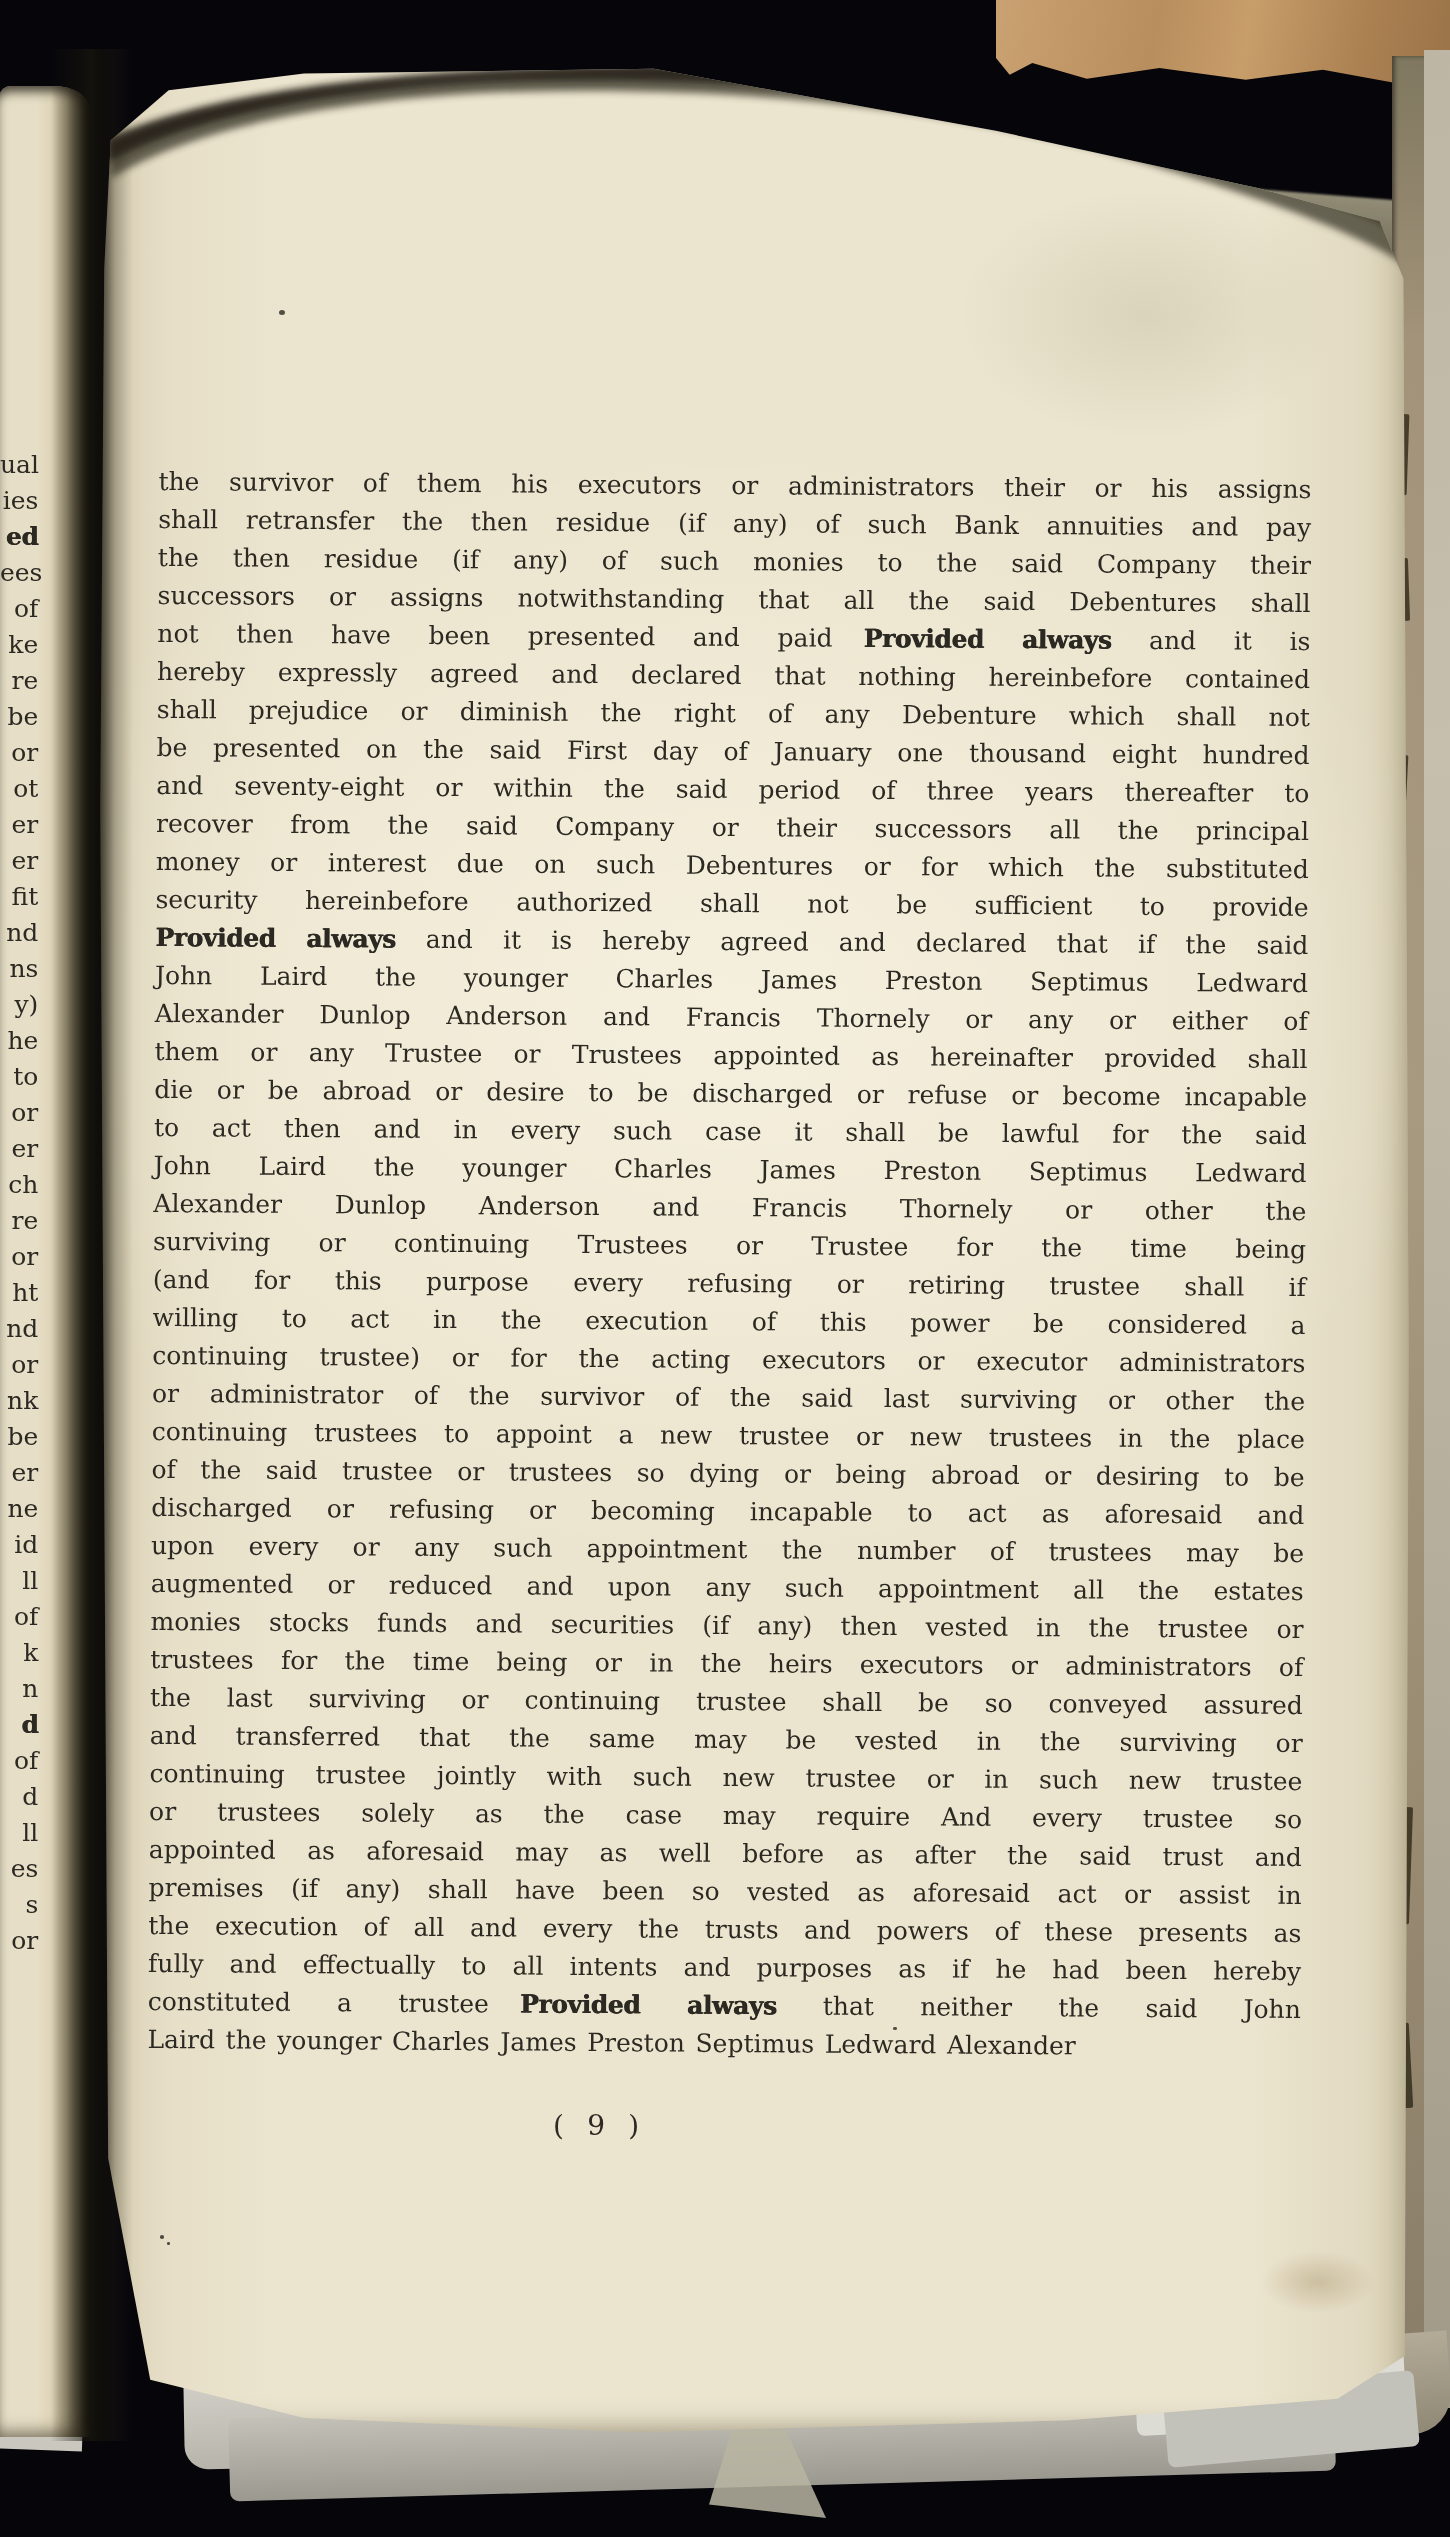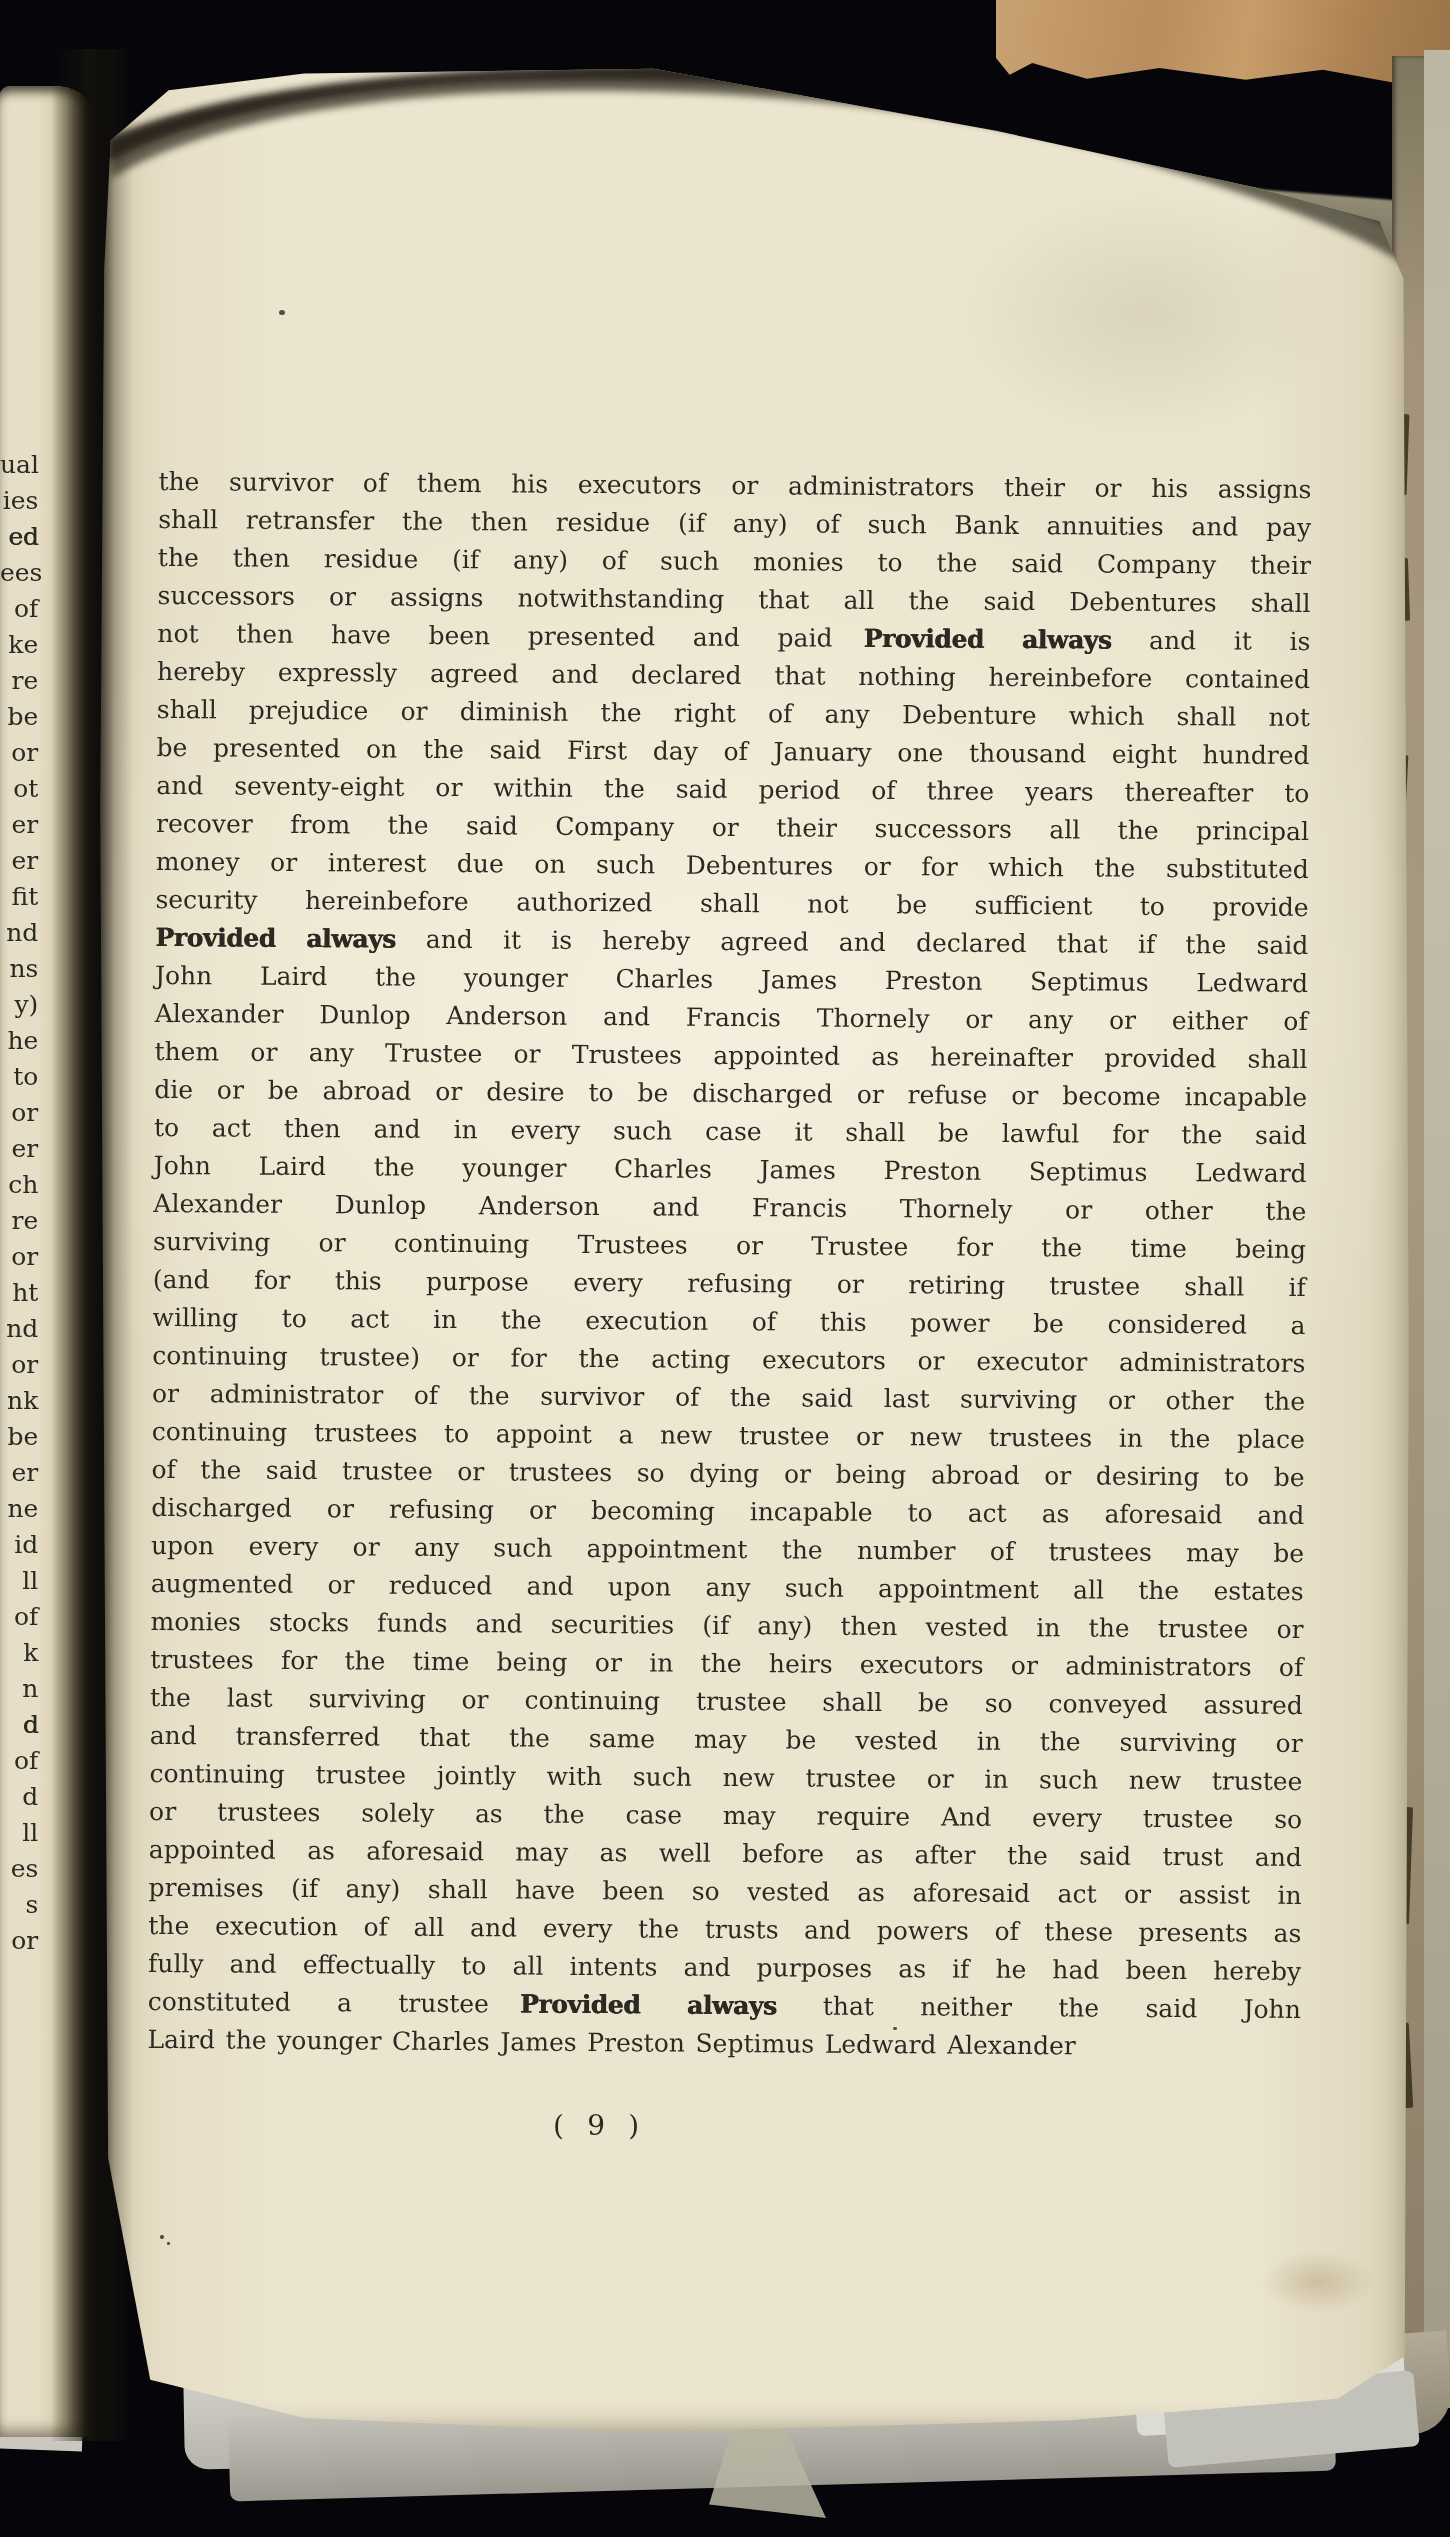--- a/index.html
+++ b/index.html
@@ -65,21 +65,21 @@
       #ded4b8 58%,#b0a485 74%,#5c543f 88%,#211d15 100%);
     border-radius:10.8px 36px 0 0/9px 23.4px 0 0;
     box-shadow:inset 0 10.8px 10.8px -5.4px rgba(40,36,26,.85), inset 0 -12.6px 14.4px -7.2px rgba(60,52,36,.6);
     overflow:hidden;
   }
   .frag-col{
     position:absolute;left:0;top:361px;width:41px;
     color:var(--ink,#2b2922);font-size:25px;
   }
   .frag{height:36px;line-height:36px;text-align:right;padding-right:2.7px;}
-  .frag .blackletter{font-weight:normal;letter-spacing:-0.4px;text-shadow:0.5px 0 currentColor;}
+  .frag .blackletter{font-weight:bold;letter-spacing:-0.4px;text-shadow:0.5px 0 currentColor;}
 
   
   .spine{
     position:absolute;left:50px;top:49px;width:83px;height:2392px;
     background:linear-gradient(to right,
       rgba(10,9,6,0) 0%,rgba(25,22,14,.5) 36%,
       var(--spine,#14120c) 50%,rgba(18,16,10,.8) 58%,
       rgba(40,35,22,.25) 78%,rgba(40,35,22,0) 100%);
     pointer-events:none;
   }

